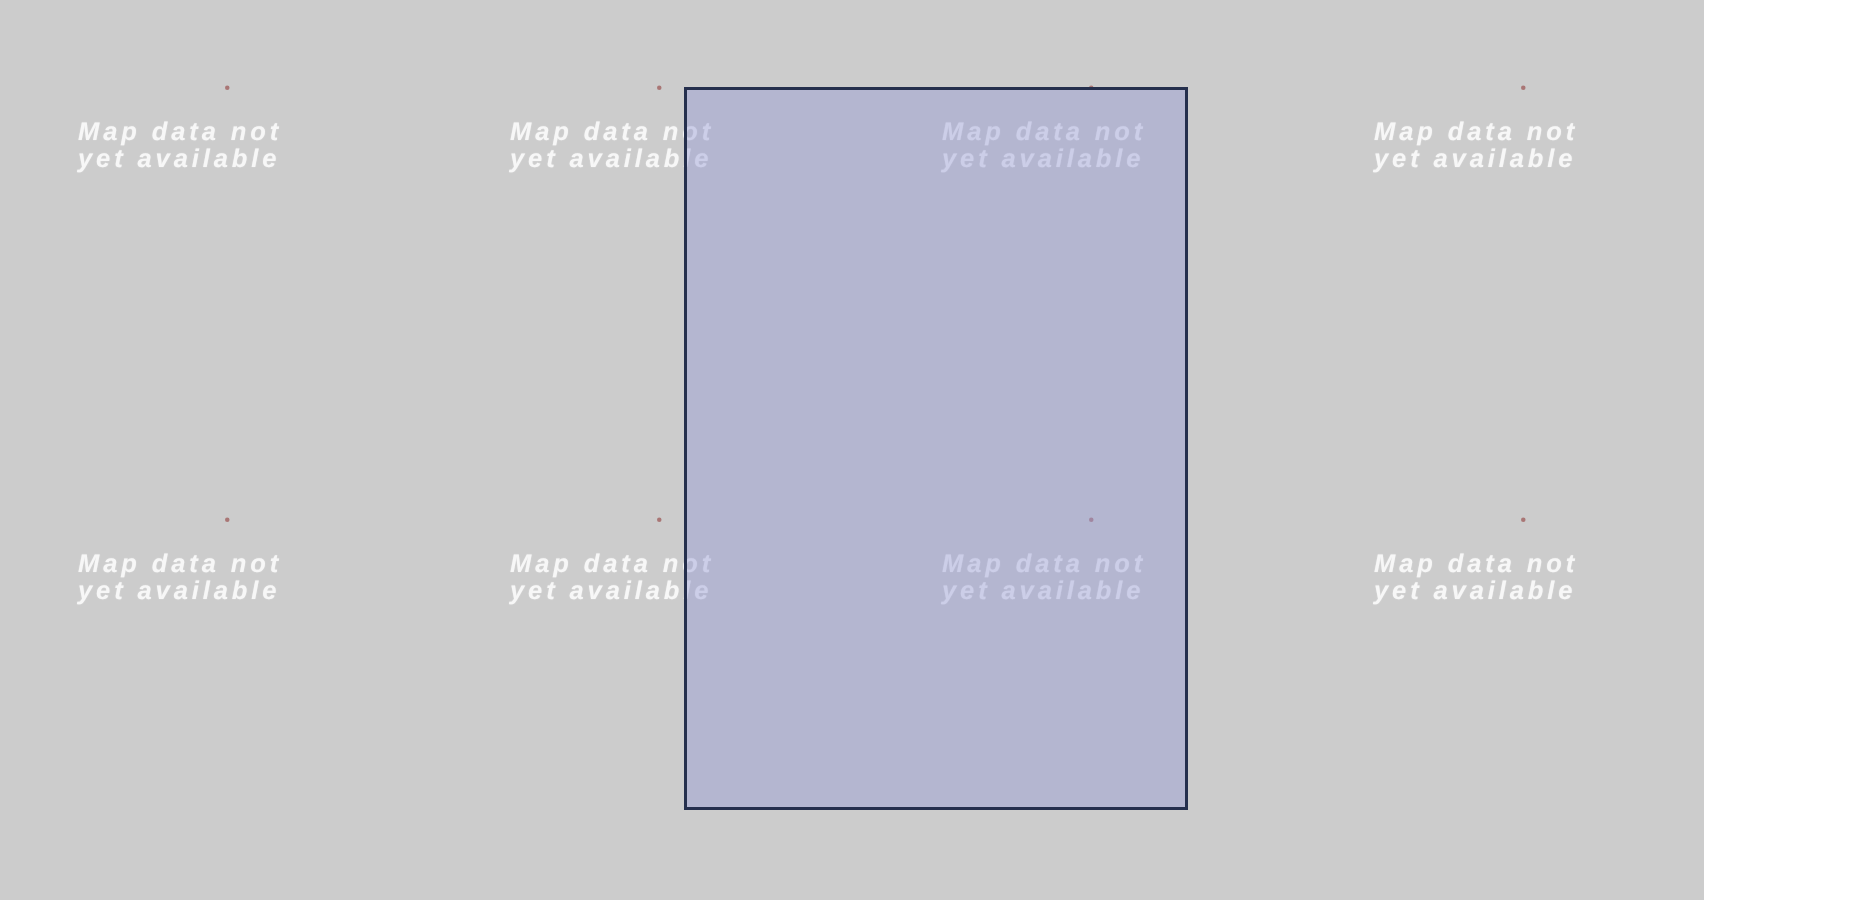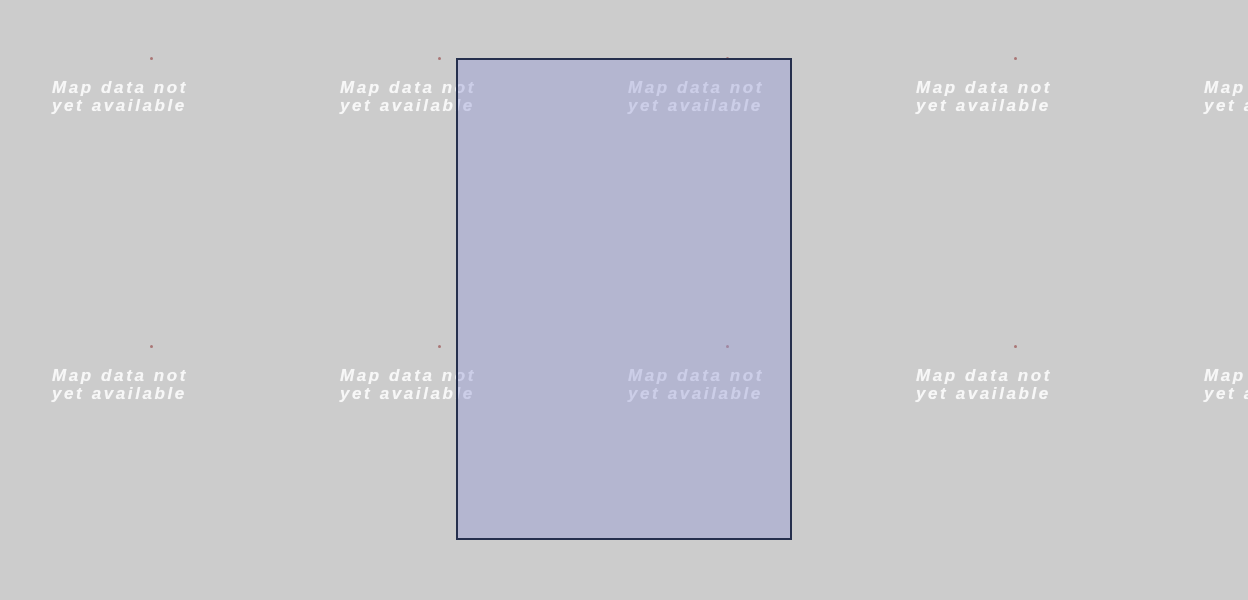--- a/index.html
+++ b/index.html
@@ -8,21 +8,21 @@
     --overlay-fill: rgba(151,155,213,0.45);
     --overlay-border: #252f4d;
     --marker-dot: rgba(158,90,88,0.75);
   }
   * { margin: 0; padding: 0; box-sizing: border-box; }
   html, body { width: 1248px; height: 600px; }
   body { font-family: "Liberation Sans", sans-serif; }
 
   .map-canvas {
     position: relative;
-    width: 1248px;
+    width: 1136px;
     height: 600px;
     background: var(--page-bg);
     overflow: hidden;
   }
 
   .tile-text {
     position: absolute;
     font-style: italic;
     font-weight: bold;
     font-size: 17px;

